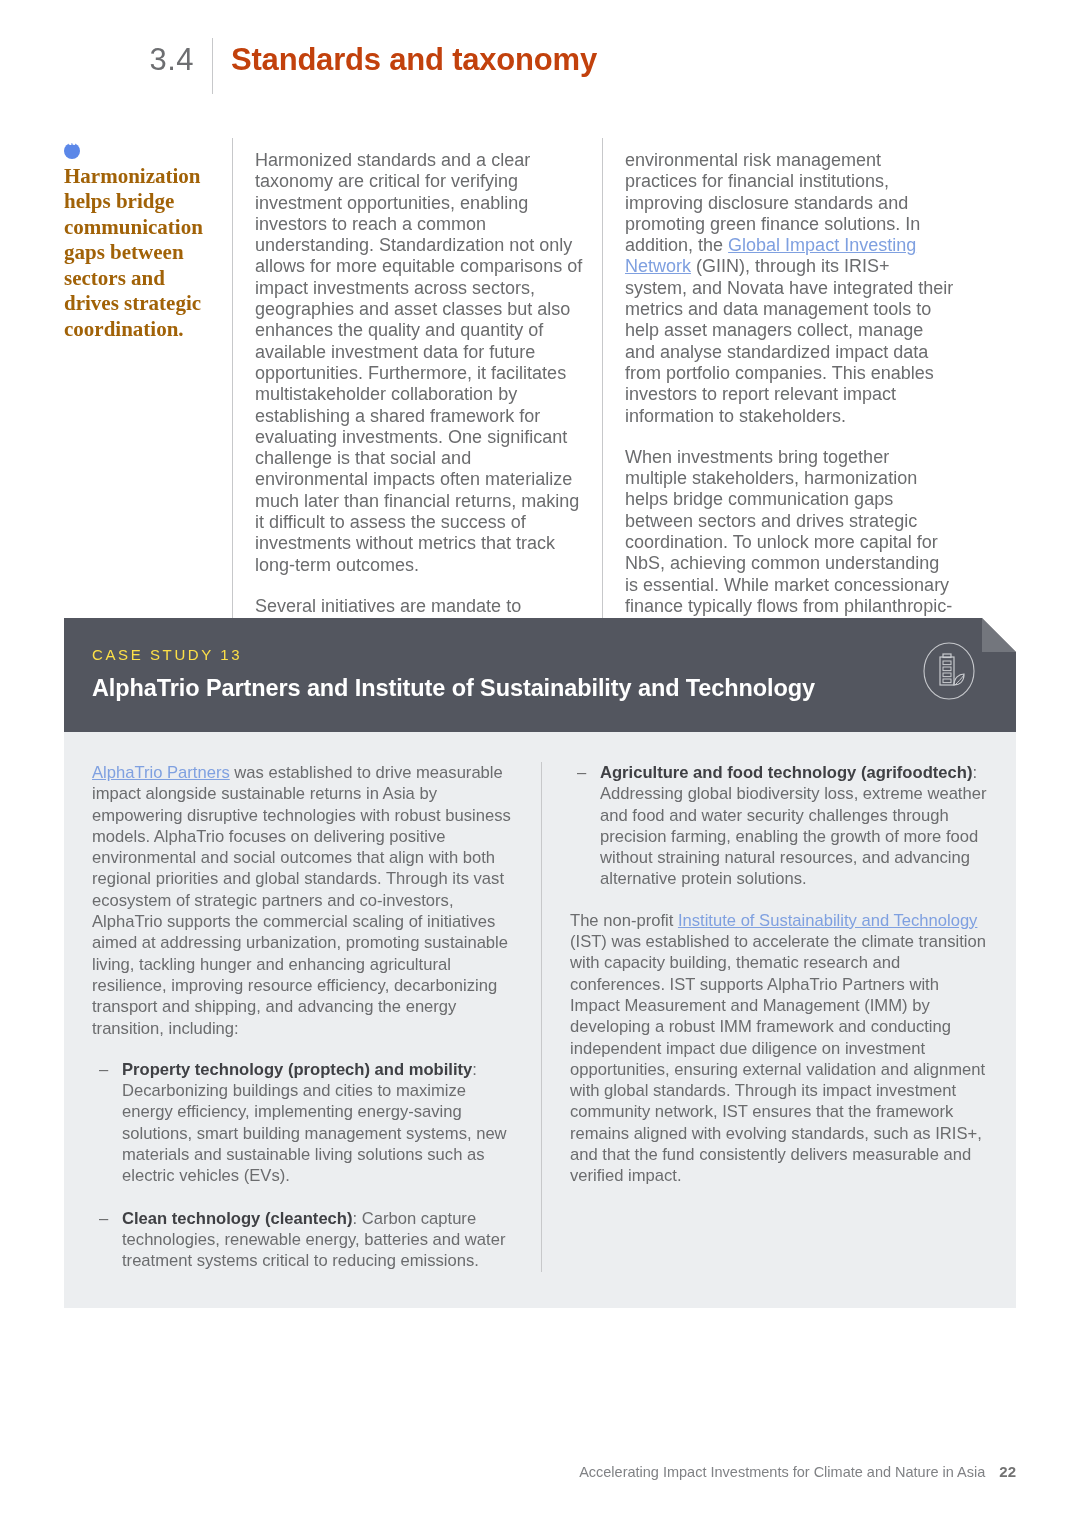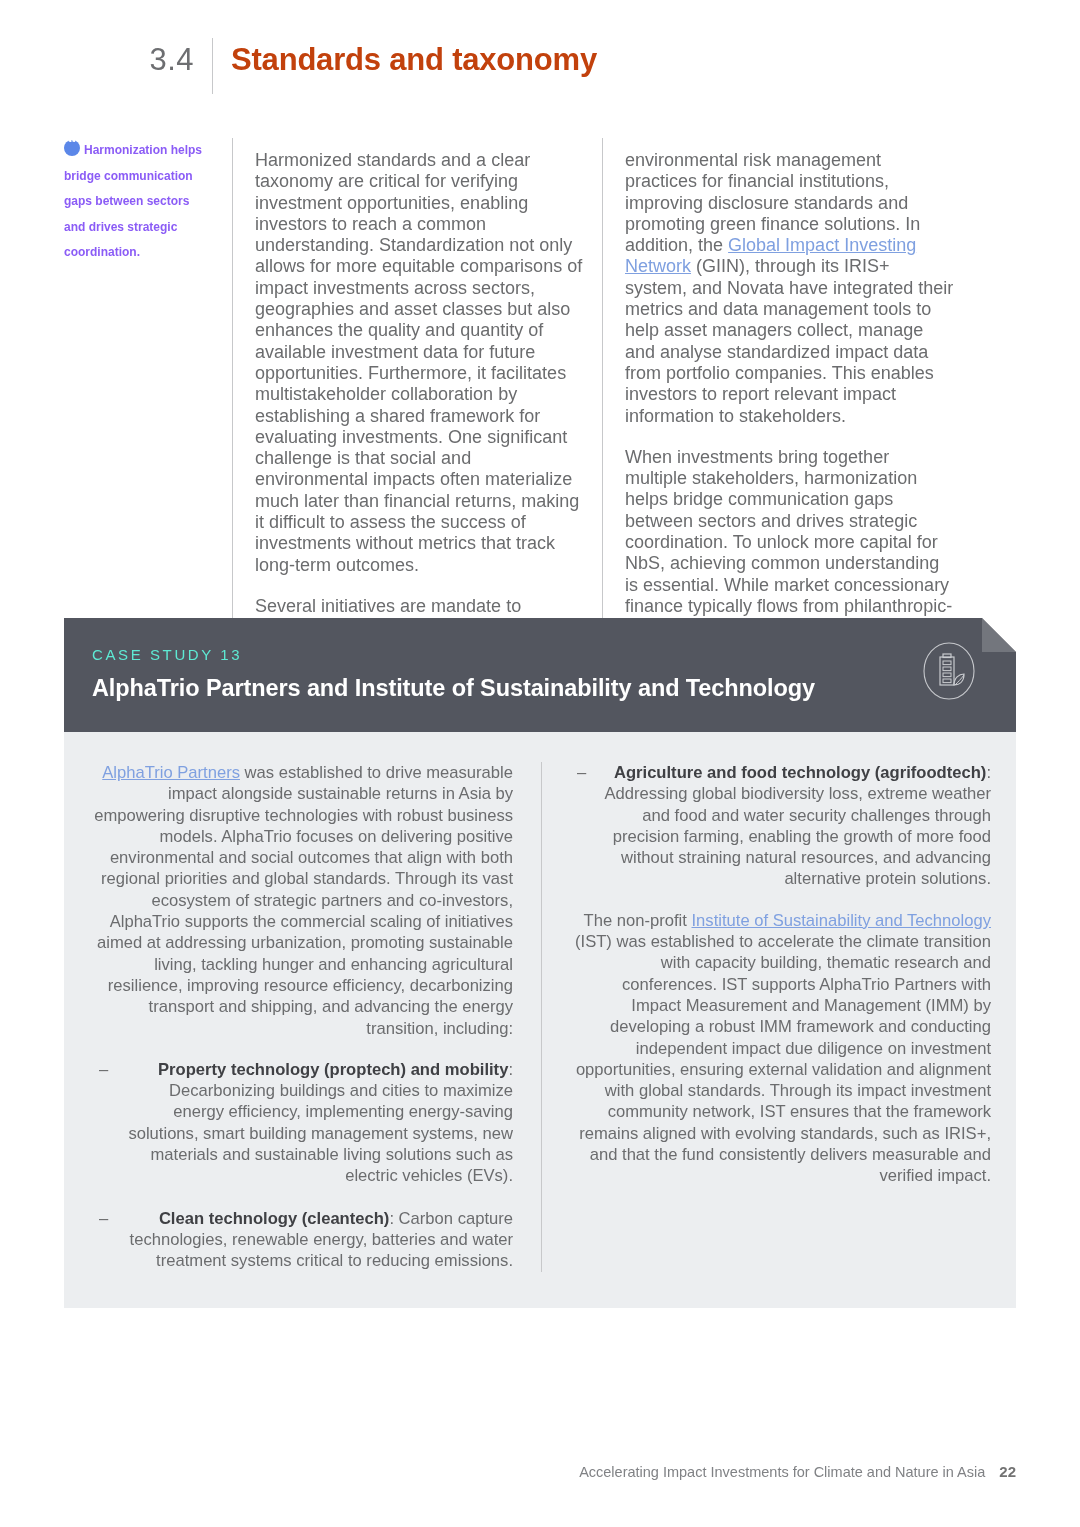--- a/index.html
+++ b/index.html
@@ -57,24 +57,25 @@
     top: 138px;
     width: 952px;
     display: flex;
     align-items: flex-start;
   }
   .pullquote {
     width: 168px;
     flex: 0 0 168px;
     padding-right: 20px;
     box-sizing: border-box;
-    color: #8b5cf6;
-    font-size: 12px;
+    color: #a16207;
+    font-size: 21px;
     line-height: 25.5px;
     font-weight: 600;
+    font-family: Liberation Serif, serif;
   }
   .quote-badge {
     display: inline-block;
     width: 16px;
     height: 16px;
     border-radius: 50%;
     background: #5b87e8;
     position: relative;
     top: 2px;
     margin-right: 4px;
@@ -140,21 +141,21 @@
     position: absolute;
     top: 0;
     right: 0;
     width: 34px;
     height: 34px;
     background: #73767d;
     -webkit-clip-path: polygon(0 0, 100% 100%, 0 100%);
     clip-path: polygon(0 0, 100% 100%, 0 100%);
   }
   .cs-eyebrow {
-    color: #5eead4;
+    color: #fde047;
     font-size: 15px;
     letter-spacing: 2.6px;
     font-weight: 400;
     margin-bottom: 12px;
   }
   .cs-title {
     color: #ffffff;
     font-size: 23.5px;
     font-weight: 700;
     letter-spacing: -0.1px;
@@ -171,21 +172,20 @@
     background: #eceef0;
     display: flex;
     align-items: stretch;
     padding: 30px 28px 36px 28px;
     box-sizing: border-box;
   }
   .cs-col {
     flex: 0 0 449px;
     width: 449px;
     box-sizing: border-box;
-    text-align: right;
   }
   .cs-col.left { padding-right: 28px; }
   .cs-col.right { padding-left: 28px; }
   .cs-rule {
     width: 1px;
     flex: 0 0 1px;
     background: #c7c8ca;
   }
   .cs-body p {
     margin: 0 0 20px 0;

